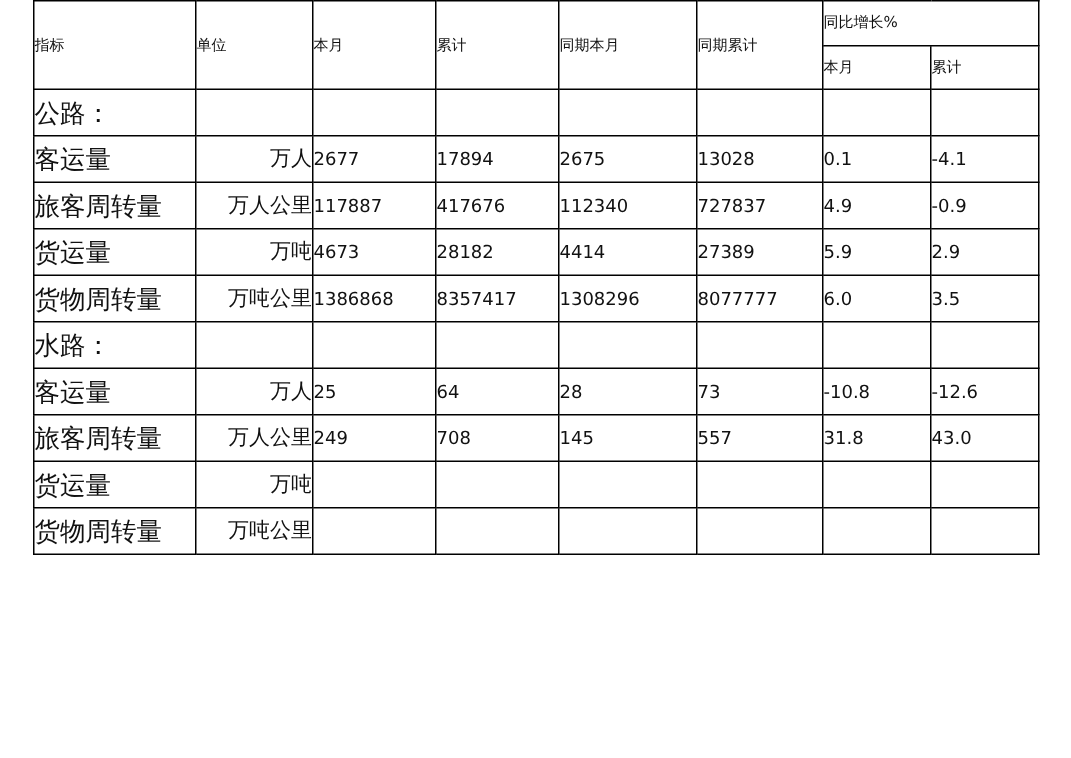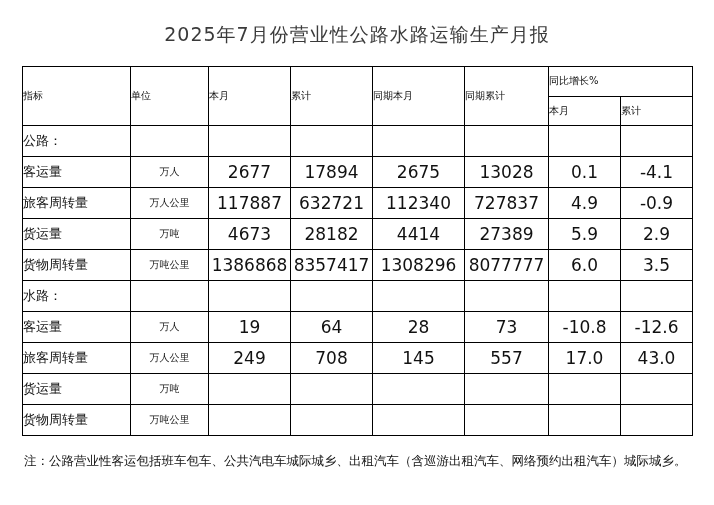--- a/index.html
+++ b/index.html
@@ -50,35 +50,35 @@
     height: 28px;
     font-size: 10px;
   }
   .hdr-tall {
     height: 58px;
   }
   td.label-cell {
     text-align: left;
     padding-left: 8px;
     height: 30px;
-    font-size: 13px;
+    font-size: 17px;
     white-space: nowrap;
   }
   td.unit-cell {
-    text-align: center;
+    text-align: right;
     padding-left: 8px;
     height: 30px;
-    font-size: 10px;
+    font-size: 14px;
     white-space: nowrap;
   }
   td.num-cell {
-    text-align: center;
+    text-align: left;
     padding-right: 8px;
     height: 30px;
-    font-size: 17px;
+    font-size: 12px;
     white-space: nowrap;
   }
   tr.section-row td {
     height: 30px;
   }
   .note {
     padding: 14px 24px 0 24px;
     font-size: 12.5px;
     line-height: 1.7;
     color: #111;
@@ -90,21 +90,20 @@
   .col-pmonth { width: 92px; }
   .col-pcum { width: 84px; }
   .col-gmonth { width: 72px; }
   .col-gcum { width: 72px; }
 </style>
 </head>
 <body>
 
 <div class="page">
 
-  <div class="title">2025年7月份营业性公路水路运输生产月报</div>
 
   <div class="table-wrap">
     <table class="report">
       <colgroup>
         <col class="col-indicator">
         <col class="col-unit">
         <col class="col-month">
         <col class="col-cum">
         <col class="col-pmonth">
         <col class="col-pcum">
@@ -144,21 +143,21 @@
             <td class="num-cell">17894</td>
             <td class="num-cell">2675</td>
             <td class="num-cell">13028</td>
             <td class="num-cell">0.1</td>
             <td class="num-cell">-4.1</td>
           </tr>
           <tr>
             <td class="label-cell">旅客周转量</td>
             <td class="unit-cell">万人公里</td>
             <td class="num-cell">117887</td>
-            <td class="num-cell">632721</td>
+            <td class="num-cell">417676</td>
             <td class="num-cell">112340</td>
             <td class="num-cell">727837</td>
             <td class="num-cell">4.9</td>
             <td class="num-cell">-0.9</td>
           </tr>
           <tr>
             <td class="label-cell">货运量</td>
             <td class="unit-cell">万吨</td>
             <td class="num-cell">4673</td>
             <td class="num-cell">28182</td>
@@ -183,35 +182,35 @@
             <td class="num-cell"></td>
             <td class="num-cell"></td>
             <td class="num-cell"></td>
             <td class="num-cell"></td>
             <td class="num-cell"></td>
             <td class="num-cell"></td>
           </tr>
           <tr>
             <td class="label-cell">客运量</td>
             <td class="unit-cell">万人</td>
-            <td class="num-cell">19</td>
+            <td class="num-cell">25</td>
             <td class="num-cell">64</td>
             <td class="num-cell">28</td>
             <td class="num-cell">73</td>
             <td class="num-cell">-10.8</td>
             <td class="num-cell">-12.6</td>
           </tr>
           <tr>
             <td class="label-cell">旅客周转量</td>
             <td class="unit-cell">万人公里</td>
             <td class="num-cell">249</td>
             <td class="num-cell">708</td>
             <td class="num-cell">145</td>
             <td class="num-cell">557</td>
-            <td class="num-cell">17.0</td>
+            <td class="num-cell">31.8</td>
             <td class="num-cell">43.0</td>
           </tr>
           <tr>
             <td class="label-cell">货运量</td>
             <td class="unit-cell">万吨</td>
             <td class="num-cell"></td>
             <td class="num-cell"></td>
             <td class="num-cell"></td>
             <td class="num-cell"></td>
             <td class="num-cell"></td>
@@ -224,15 +223,14 @@
             <td class="num-cell"></td>
             <td class="num-cell"></td>
             <td class="num-cell"></td>
             <td class="num-cell"></td>
             <td class="num-cell"></td>
           </tr>
         </tbody>
     </table>
   </div>
 
-  <div class="note">注：公路营业性客运包括班车包车、公共汽电车城际城乡、出租汽车（含巡游出租汽车、网络预约出租汽车）城际城乡。</div>
 
 </div>
 
 </body></html>

